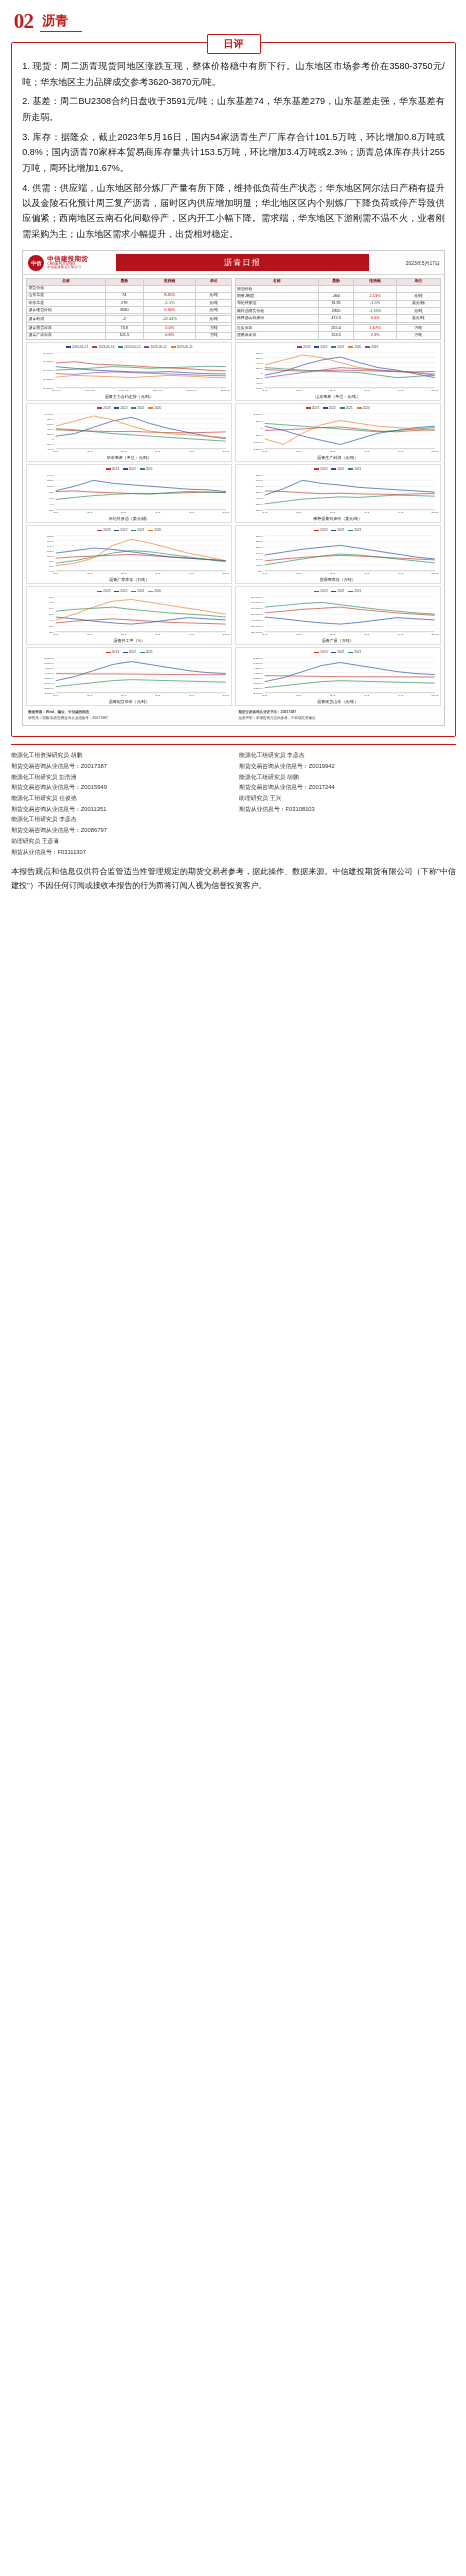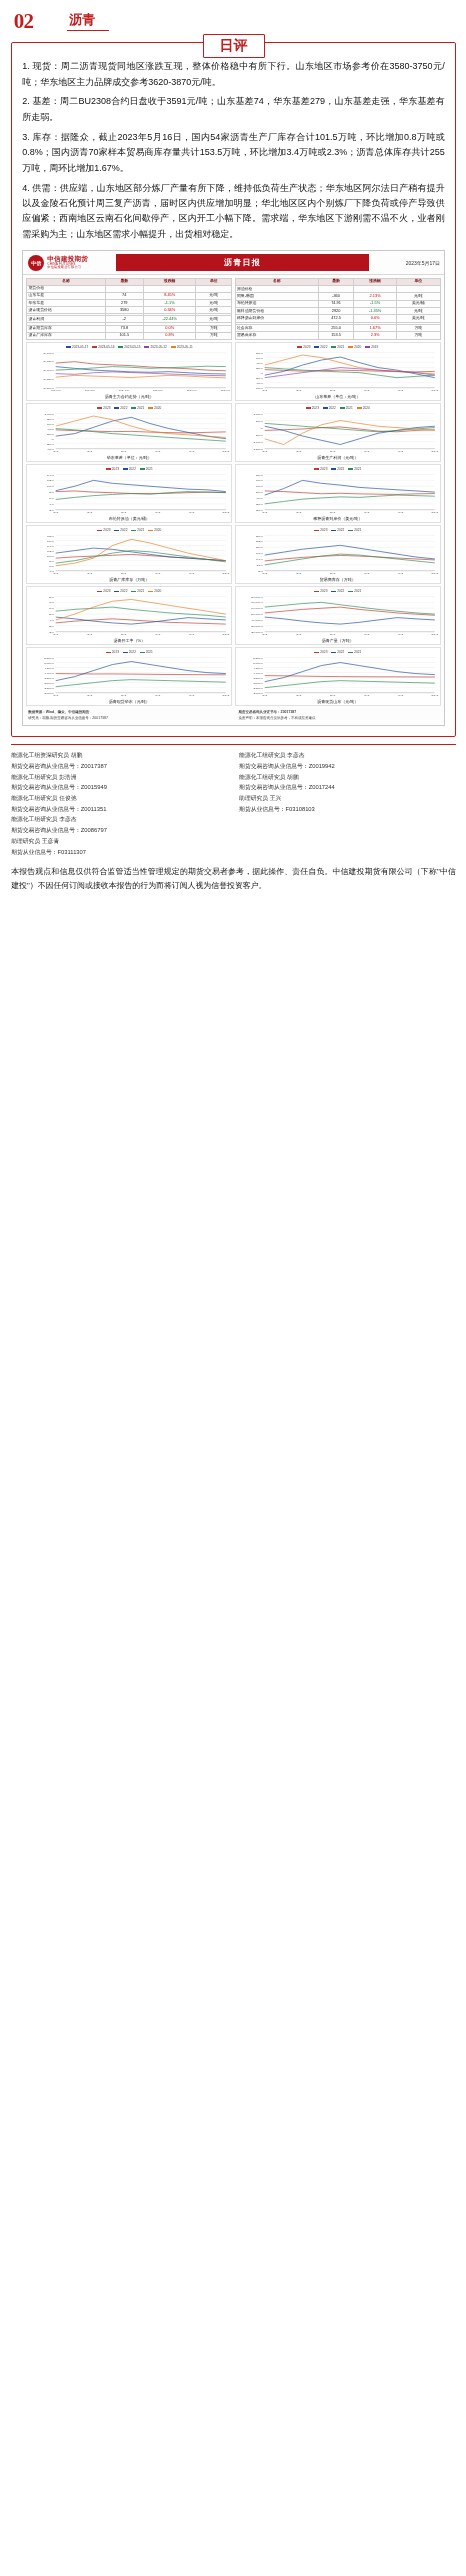--- a/index.html
+++ b/index.html
@@ -6,21 +6,21 @@
   html, body { margin:0; padding:0; }
   body {
     width: 467px;
     background: #ffffff;
     font-family: "Liberation Sans", sans-serif;
     color: #1a1a1a;
   }
   .page { width:467px; position:relative; padding-bottom:12.5px; }
 
   
-  .sec-header { display:flex; align-items:center; padding:11.2px 13.7px 3.7px 13.7px;gap:27px; }
+  .sec-header { display:flex; align-items:flex-end; padding:11.2px 13.7px 3.7px 13.7px; }
   .sec-num {
     font-size:21px; font-weight:bold; color:#c21c1c;
     font-family:"Liberation Serif", serif; line-height:1;
     letter-spacing:-0.6px;
   }
   .sec-title {
     margin-left:6.2px; font-size:13px; font-weight:bold; color:#c21c1c;
     border-bottom:1.2px solid #c21c1c; padding:0 13.7px 2.5px 2.5px;
     line-height:1.1;
   }
@@ -30,21 +30,21 @@
     margin:6.2px 11.2px 0 11.2px;
     border:1.2px solid #c21c1c;
     border-radius:1.9px;
     padding:16px 10px 10px 10px;
     position:relative;
     background:#fff;
   }
   .block-tab {
     position:absolute; top:-8.7px; left:50%; transform:translateX(-50%);
     background:#fff; border:1.2px solid #c21c1c; border-radius:1px;
-    padding:1.9px 16px; font-size:14px; font-weight:bold; color:#c21c1c;
+    padding:1.9px 16px; font-size:10px; font-weight:bold; color:#c21c1c;
     white-space:nowrap;
   }
   .para {
     font-size:9px; line-height:1.72; text-align:justify;
     margin:0 0 4.4px 0; color:#111;
   }
 
   
   .report {
     margin-top:7.5px; border:0.6px solid #c9c9c9; background:#fdfdfd;
@@ -57,21 +57,21 @@
   .logo-mark {
     width:16px; height:16px; border-radius:50%; background:#b5131b;
     color:#fff; font-size:5px; display:flex; align-items:center; justify-content:center;
     font-weight:bold; flex:none;
   }
   .logo-txt { line-height:1.15; }
   .logo-cn { font-size:6.5px; font-weight:bold; color:#b5131b; letter-spacing:0.3px; }
   .logo-en { font-size:3.2px; color:#b5131b; letter-spacing:0.2px; }
   .rep-title {
     flex:1; text-align:center; background:#b5131b; color:#fff;
-    font-size:8px; font-weight:bold; padding:3.1px 0; letter-spacing:1.2px;
+    font-size:8px; font-weight:normal; padding:3.1px 0; letter-spacing:1.2px;
   }
   .rep-date { width:75px; text-align:right; font-size:5px; color:#333; padding-right:3.7px; }
 
   
   .tbl-wrap { display:flex; gap:2.5px; padding:2.5px 3.1px 0 3.1px; }
   .mini-tbl { flex:1; border-collapse:collapse; font-size:3.9px; }
   .mini-tbl th, .mini-tbl td {
     border:0.6px solid #cfcfcf; padding:0.6px 1.2px; text-align:center; line-height:1.25;
   }
   .mini-tbl th { background:#efe3e3; color:#7a1010; font-weight:bold; }
@@ -733,17 +733,17 @@
         <div>能源化工组研究员 李彦杰</div>
         <div>期货交易咨询从业信息号：Z0019942</div>
         <div>能源化工组研究员 胡鹏</div>
         <div>期货交易咨询从业信息号：Z0017244</div>
         <div>助理研究员 王兴</div>
         <div>期货从业信息号：F03108103</div>
       </div>
   </div>
 
   <div class="disclaimer">
-    <p>本报告观点和信息仅供符合监管适当性管理规定的期货交易者参考，据此操作、责任自负。中信建投期货有限公司（下称"中信建投"）不因任何订阅或接收本报告的行为而将订阅人视为信誉投资客户。</p>
+    <p>本报告观点和信息仅供符合监管适当性管理规定的期货交易者参考，据此操作、数据来源。中信建投期货有限公司（下称"中信建投"）不因任何订阅或接收本报告的行为而将订阅人视为信誉投资客户。</p>
   </div>
 
 </div>
 
 
 </body></html>

